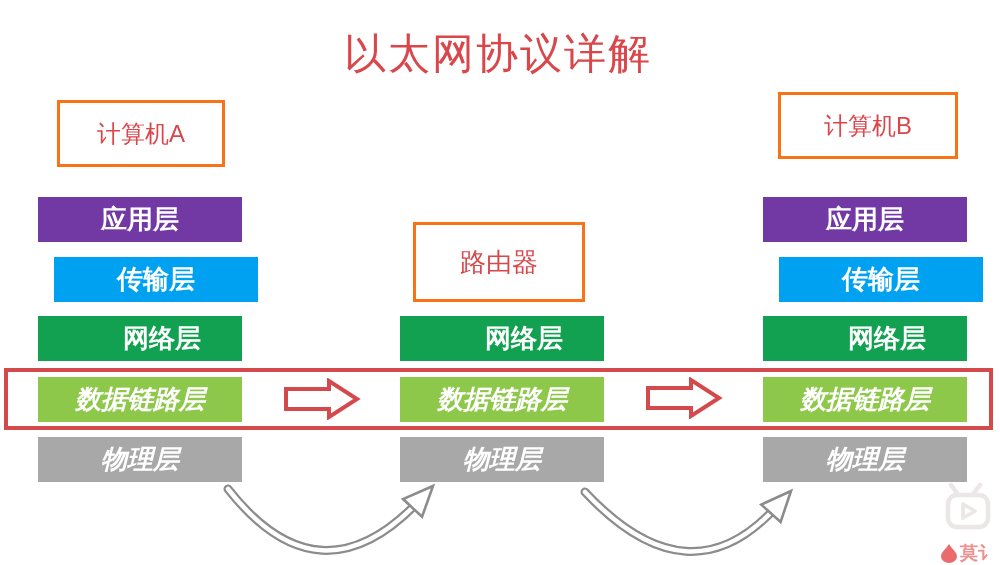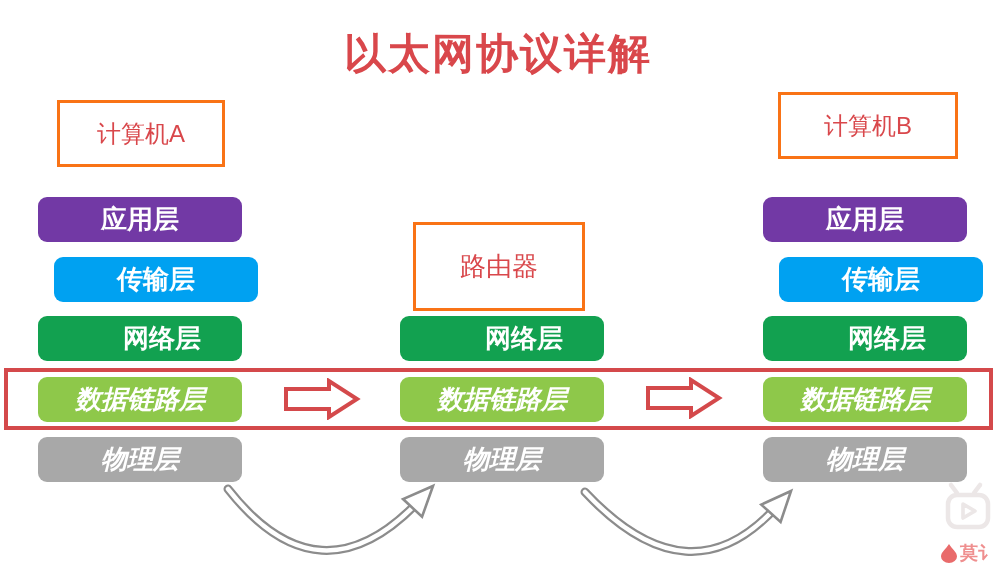--- a/index.html
+++ b/index.html
@@ -4,34 +4,34 @@
 <style>
   html,body{margin:0;padding:0;}
   body{
     width:1000px;height:565px;overflow:hidden;position:relative;
     background:#ffffff;font-family:"Liberation Sans","DejaVu Sans",sans-serif;
   }
   .abs{position:absolute;}
   
   .title{
     left:0;top:26px;width:996px;text-align:center;
-    font-size:42px;font-weight:bold;color:#d9474b;letter-spacing:2px;
+    font-size:42px;font-weight:normal;color:#d9474b;letter-spacing:2px;
   }
   
   .device-box{
     border:3px solid #f97316;color:#d9474b;background:#ffffff;
     display:flex;align-items:center;justify-content:center;
     font-size:24px;box-sizing:border-box;
   }
   .device-a{left:57px;top:100px;width:168px;height:67px;}
   .device-b{left:778px;top:92px;width:180px;height:67px;}
-  .device-router{left:413px;top:222px;width:172px;height:89px;font-size:26px;}
+  .device-router{left:413px;top:222px;width:172px;height:80px;font-size:26px;}
   
   .layer{
-    width:204px;height:45px;border-radius:9px;color:#ffffff;
+    width:204px;height:45px;border-radius:0;color:#ffffff;
     display:flex;align-items:center;justify-content:center;
     font-size:26px;font-weight:bold;box-sizing:border-box;
   }
   .col-a{left:38px;}
   .col-m{left:400px;}
   .col-b{left:763px;}
   .row-1{top:197px;}
   .row-2{top:257px;margin-left:16px;}
   .row-3{top:316px;}
   .row-4{top:377px;}

